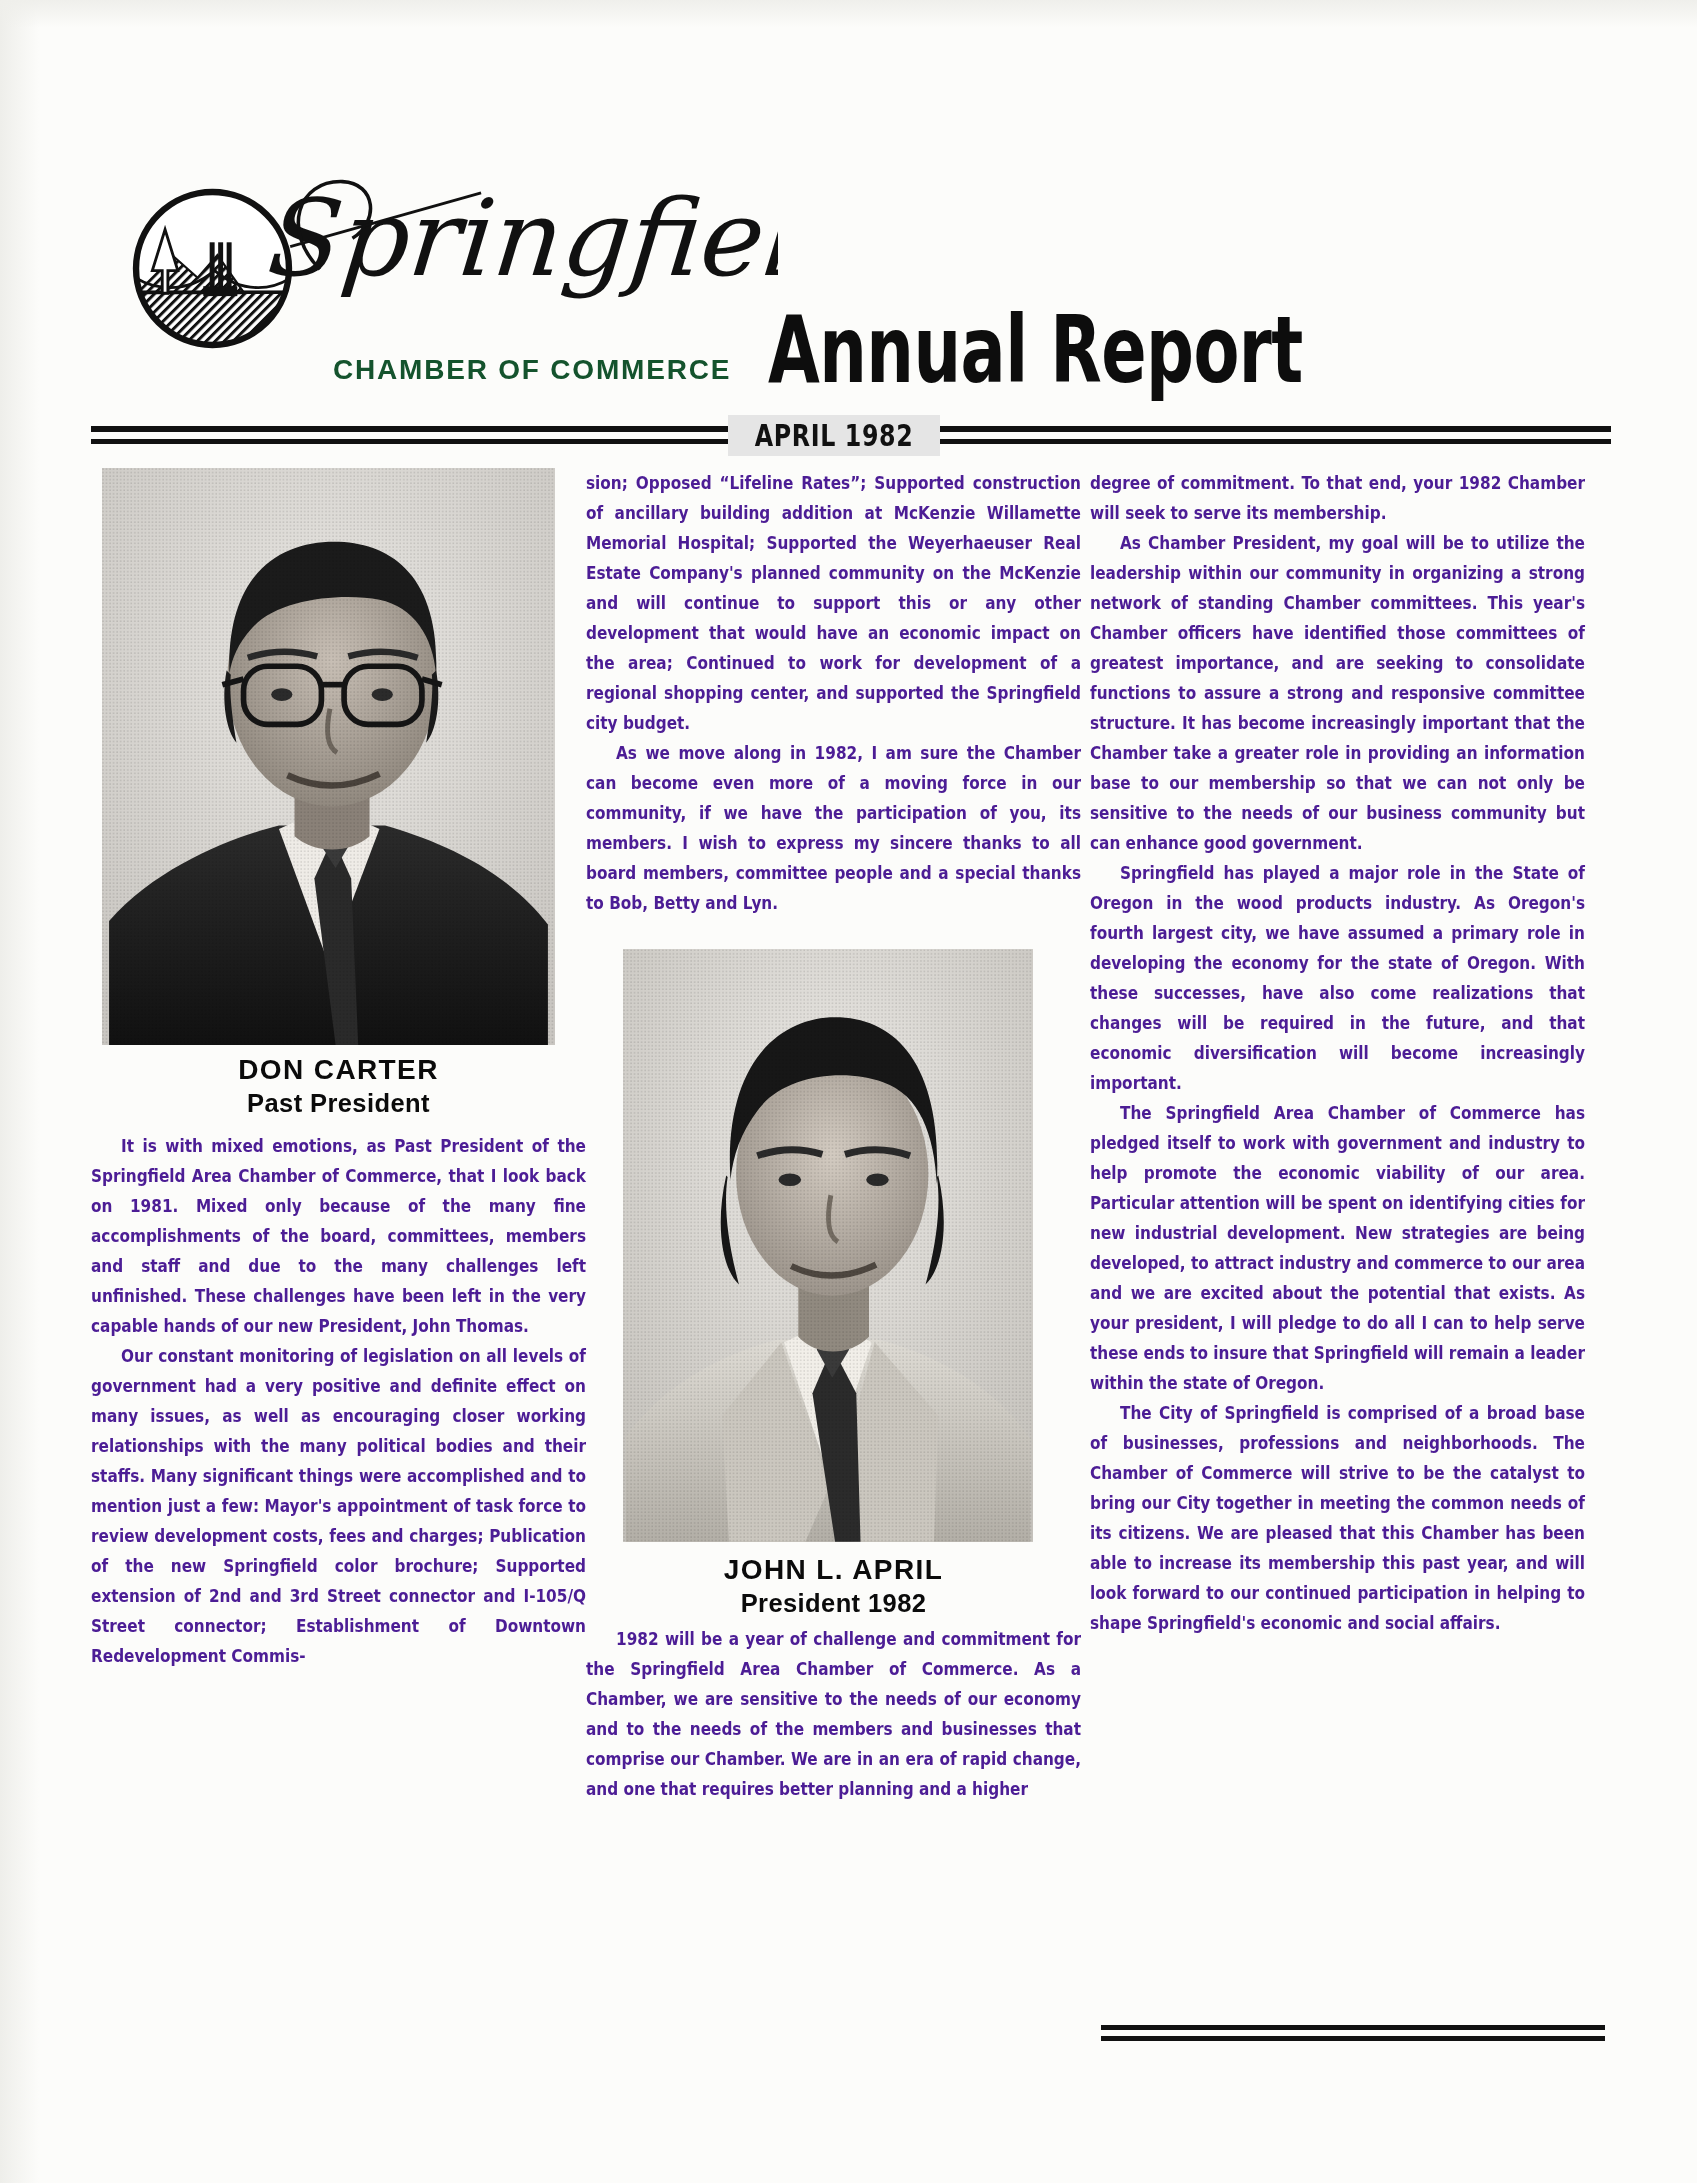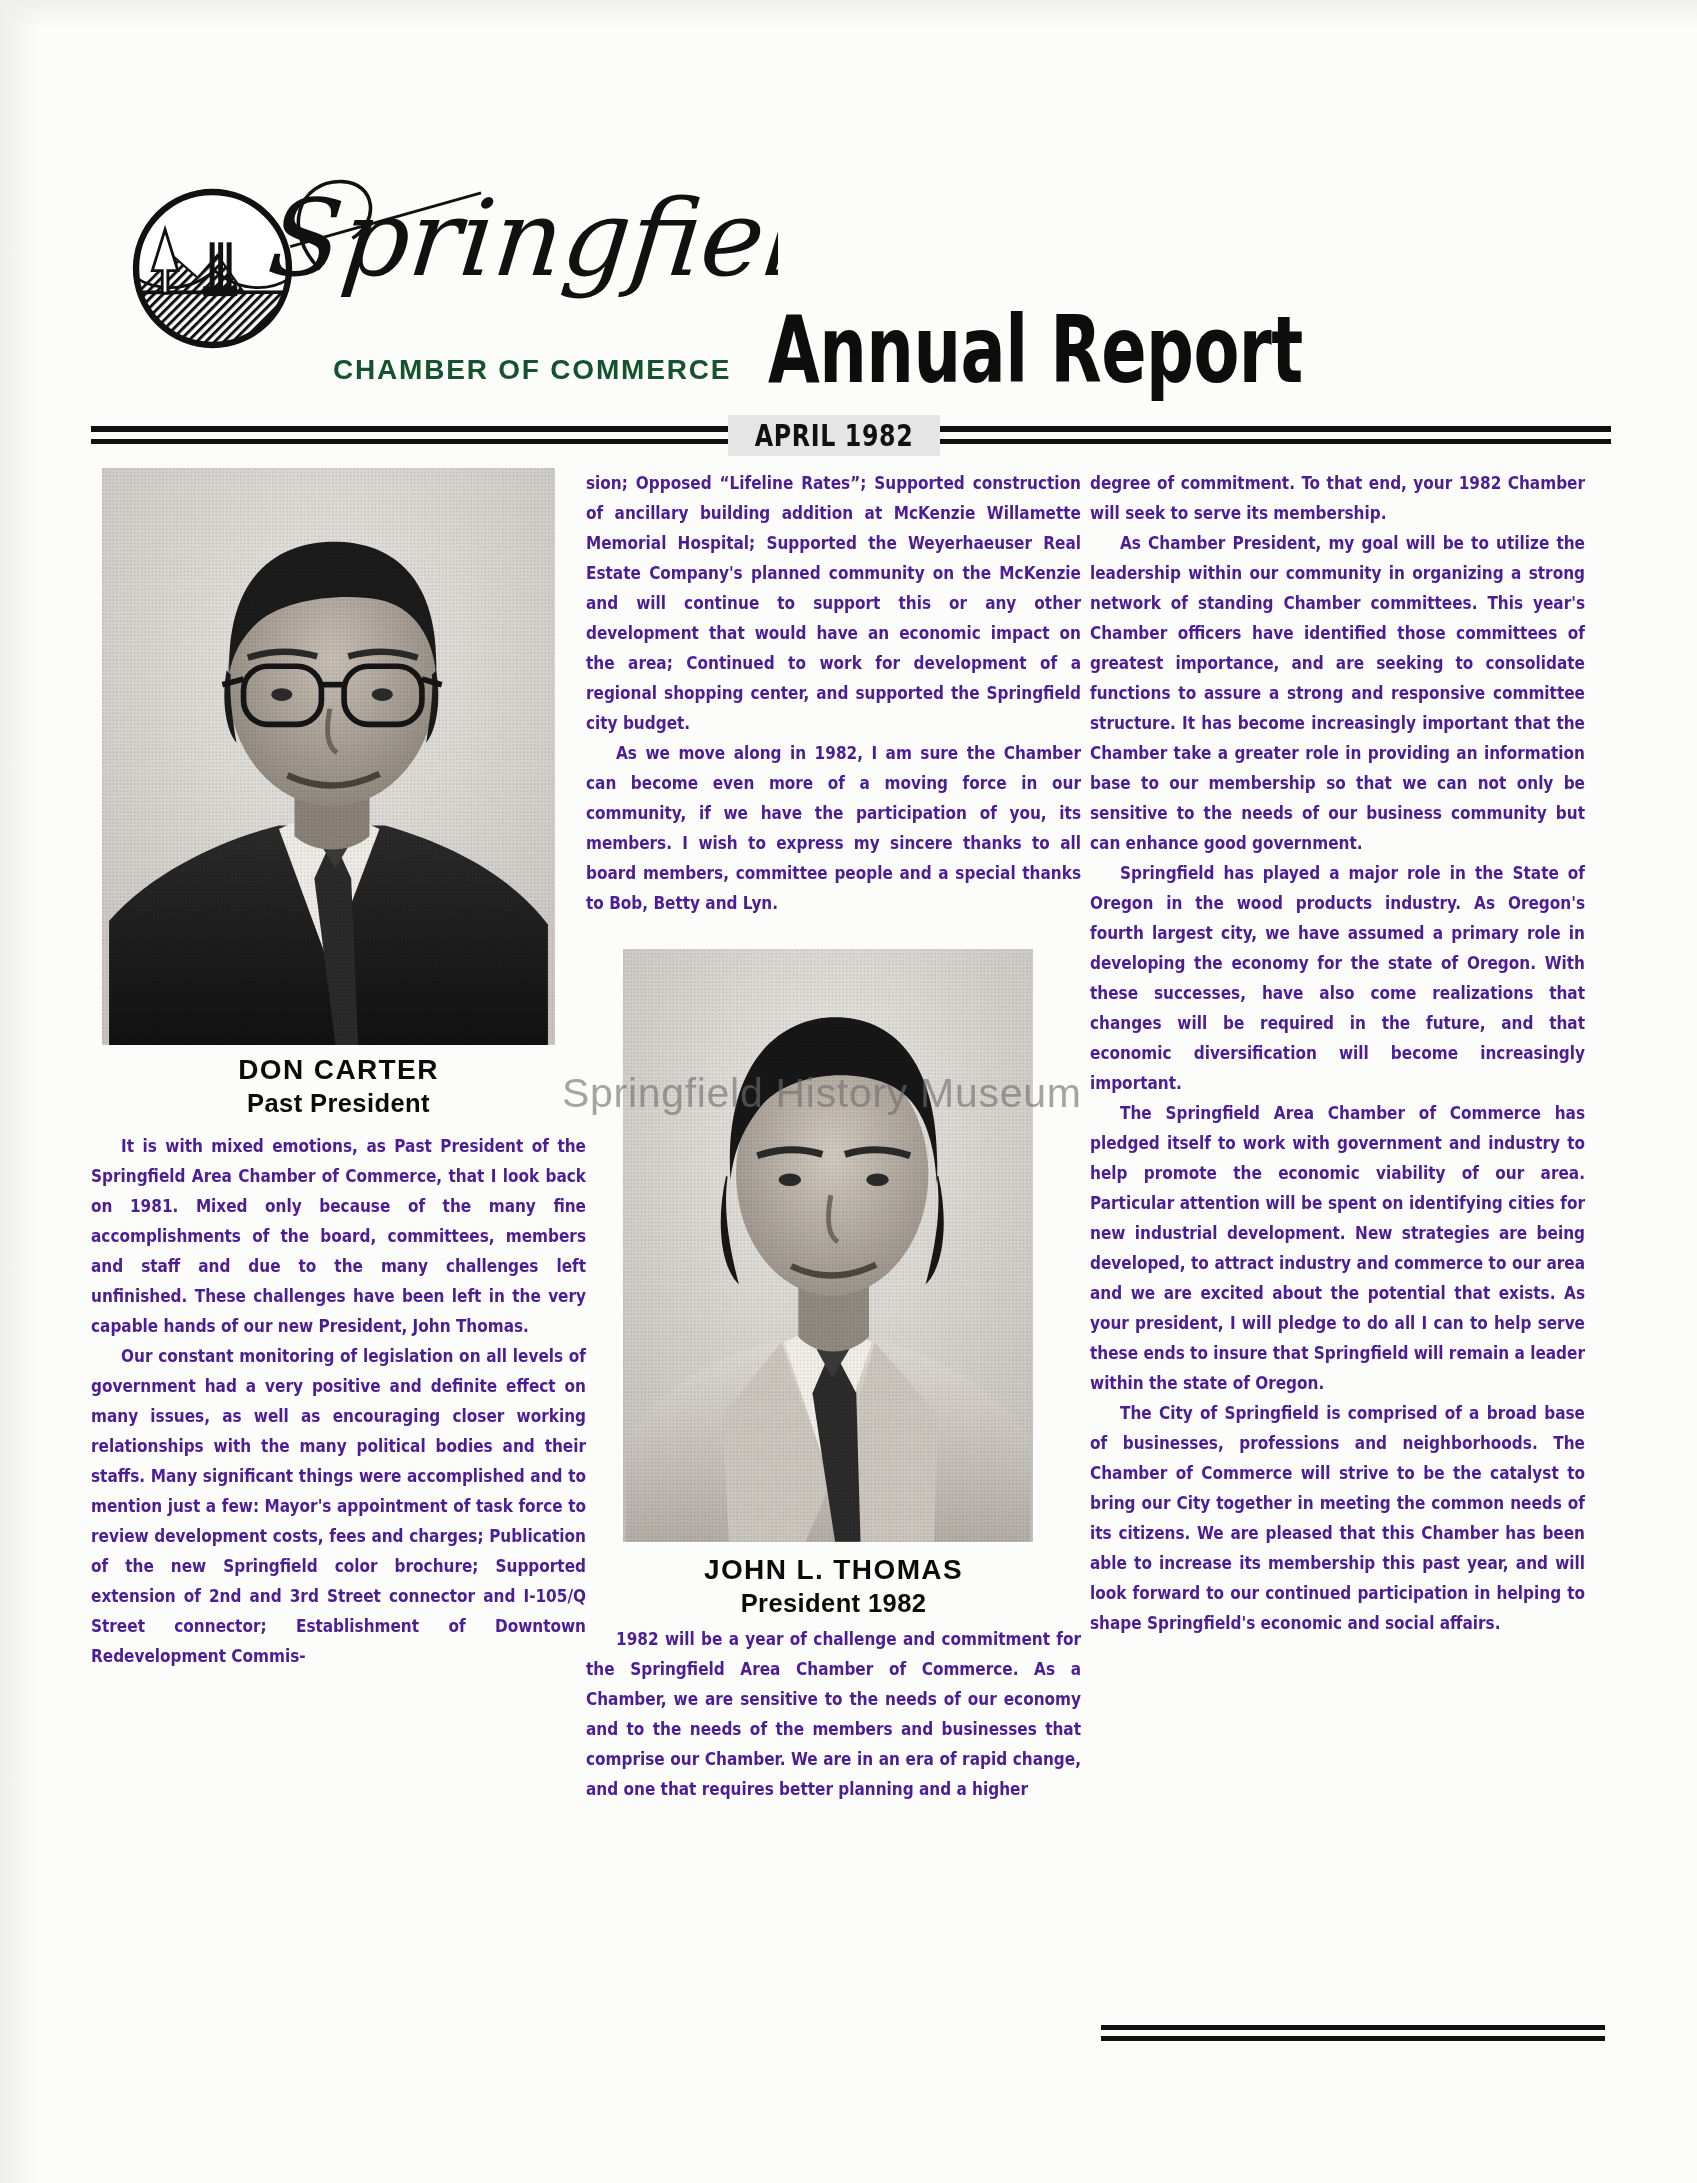--- a/index.html
+++ b/index.html
@@ -294,21 +294,21 @@
         <g opacity="0.16">
           <pattern id="dotB" width="5" height="5" patternUnits="userSpaceOnUse">
             <circle cx="1.4" cy="1.4" r="1.1" fill="#000"></circle>
           </pattern>
           <rect width="580" height="838" fill="url(#dotB)"></rect>
         </g>
       </svg>
     </div>
 
     <div class="caption" style="margin-top:10px;">
-      <span class="nm">JOHN L. THOMAS</span>
+      <span class="nm">JOHN L. APRIL</span>
       <span class="ti">President 1982</span>
     </div>
 
     <div class="body-text" style="margin-top:4px;">
       <p>1982 will be a year of challenge and commitment for the Springfield Area Chamber of Commerce. As a Chamber, we are sensitive to the needs of our economy and to the needs of the members and businesses that comprise our Chamber. We are in an era of rapid change, and one that requires better planning and a higher</p>
     </div>
   </div>
 
   <div class="col" id="col-right">
     <div class="body-text">
@@ -318,18 +318,17 @@
       <p>The Springfield Area Chamber of Commerce has pledged itself to work with government and industry to help promote the economic viability of our area. Particular attention will be spent on identifying cities for new industrial development. New strategies are being developed, to attract industry and commerce to our area and we are excited about the potential that exists. As your president, I will pledge to do all I can to help serve these ends to insure that Springfield will remain a leader within the state of Oregon.</p>
       <p>The City of Springfield is comprised of a broad base of businesses, professions and neighborhoods. The Chamber of Commerce will strive to be the catalyst to bring our City together in meeting the common needs of its citizens. We are pleased that this Chamber has been able to increase its membership this past year, and will look forward to our continued participation in helping to shape Springfield's economic and social affairs.</p>
     </div>
   </div>
 
   <div id="footrule">
     <div class="bar b1"></div>
     <div class="bar b2"></div>
   </div>
 
-  <div id="watermark">Springfield History Museum</div>
 
   <div id="edge-l"></div>
   <div id="edge-t"></div>
 </div>
 
 
 </body></html>

